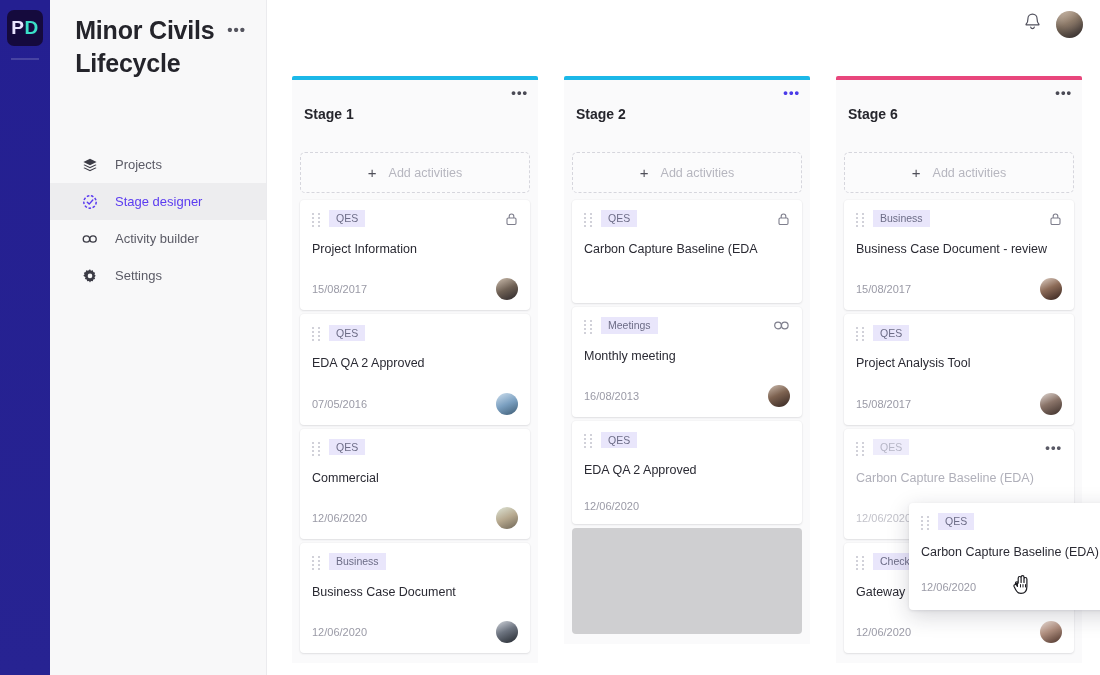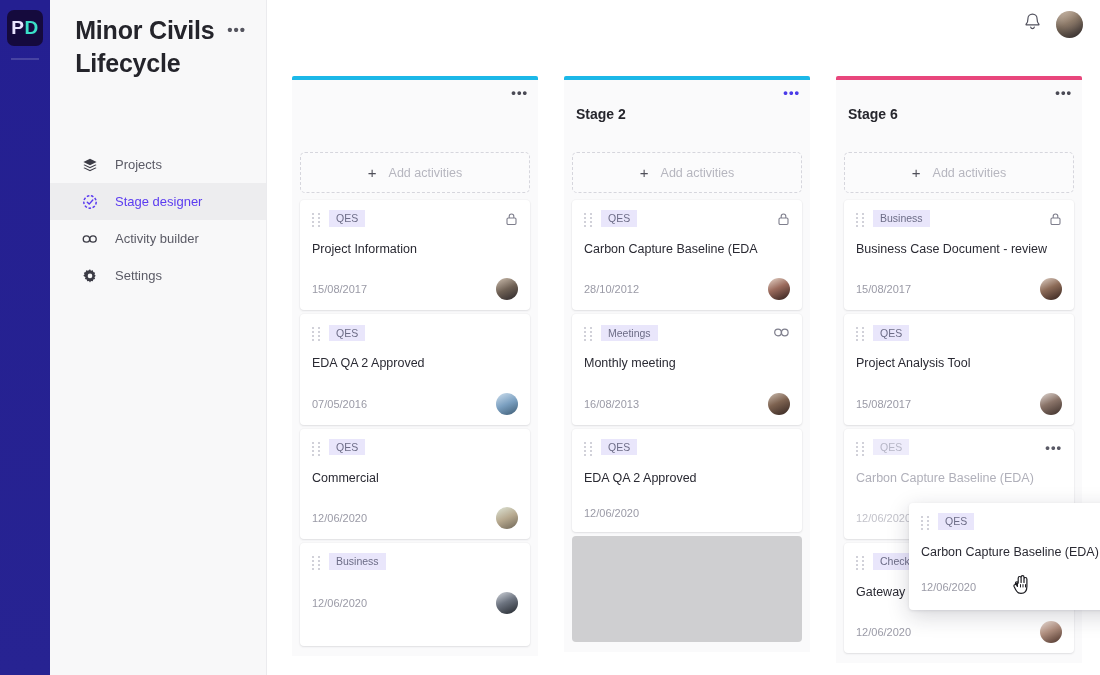--- a/index.html
+++ b/index.html
@@ -244,20 +244,21 @@
       </span>
       <div class="avatar-top"></div>
     </div>
 
     <div class="board">
 
       <div class="column">
         <div class="col-accent" style="background:#1cb8e8"></div>
         <div class="col-head">
           <div class="col-dots">•••</div>
+          <div class="col-title">Stage 1</div>
         </div>
         <div class="col-body">
           <div class="add-act">
             <span class="add-plus">+</span>
             <span>Add activities</span>
           </div>
           <div class="cards">
 
             <div class="card">
               <div class="card-top">
@@ -335,20 +336,21 @@
                     <i></i>
                     <i></i>
                     <i></i>
                     <i></i>
                     <i></i>
                     <i></i>
                     <i></i>
                   </span>
                 <span class="tag">Business</span>
               </div>
+              <div class="card-title">Business Case Document</div>
               <div class="card-foot">
                 <span class="card-date">12/06/2020</span>
                 <span class="av av4"></span>
               </div>
             </div>
 
           </div>
         </div>
       </div>
 
@@ -379,24 +381,20 @@
                   </span>
                 <span class="tag">QES</span>
                 <span class="card-icon">
                   <svg width="13" height="14" viewBox="0 0 13 14" fill="none">
                       <rect x="2" y="6" width="9" height="6.5" rx="1.2" stroke="#7e7e8c" stroke-width="1.1"></rect>
                       <path d="M4.2 6V4.3a2.3 2.3 0 014.6 0V6" stroke="#7e7e8c" stroke-width="1.1" fill="none"></path>
                     </svg>
                 </span>
               </div>
               <div class="card-title">Carbon Capture Baseline (EDA</div>
-              <div class="card-foot">
-                <span class="card-date">28/10/2012</span>
-                <span class="av av5"></span>
-              </div>
             </div>
 
             <div class="card">
               <div class="card-top">
                 <span class="grip">
                     <i></i>
                     <i></i>
                     <i></i>
                     <i></i>
                     <i></i>

